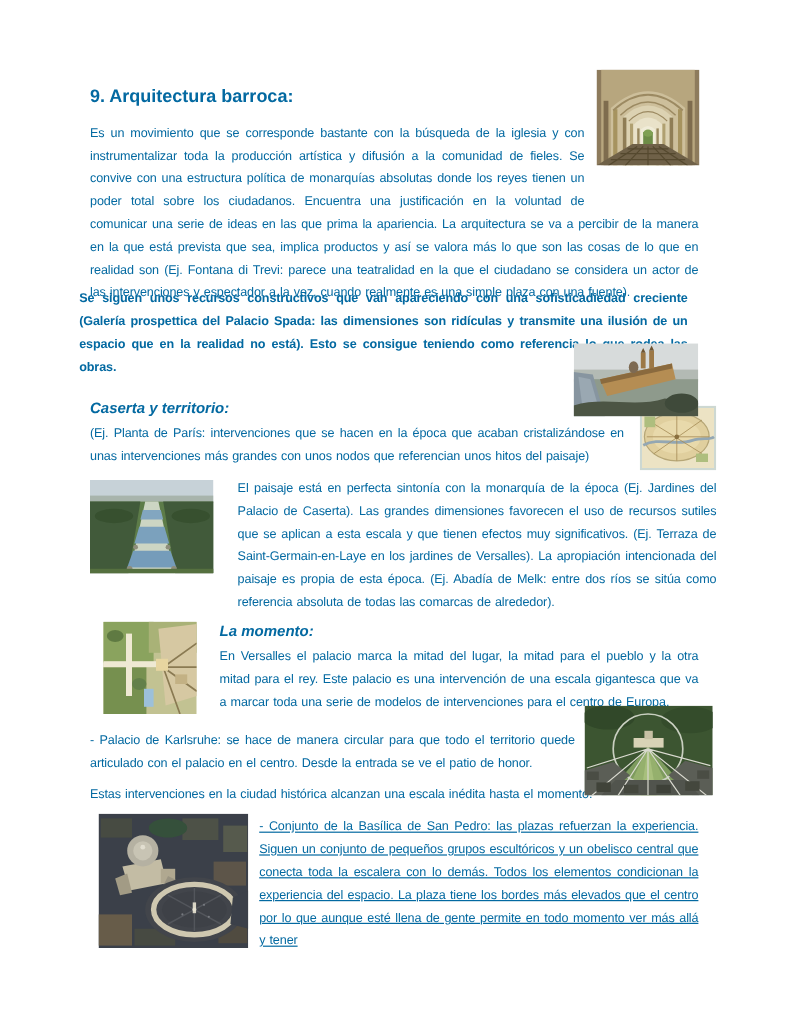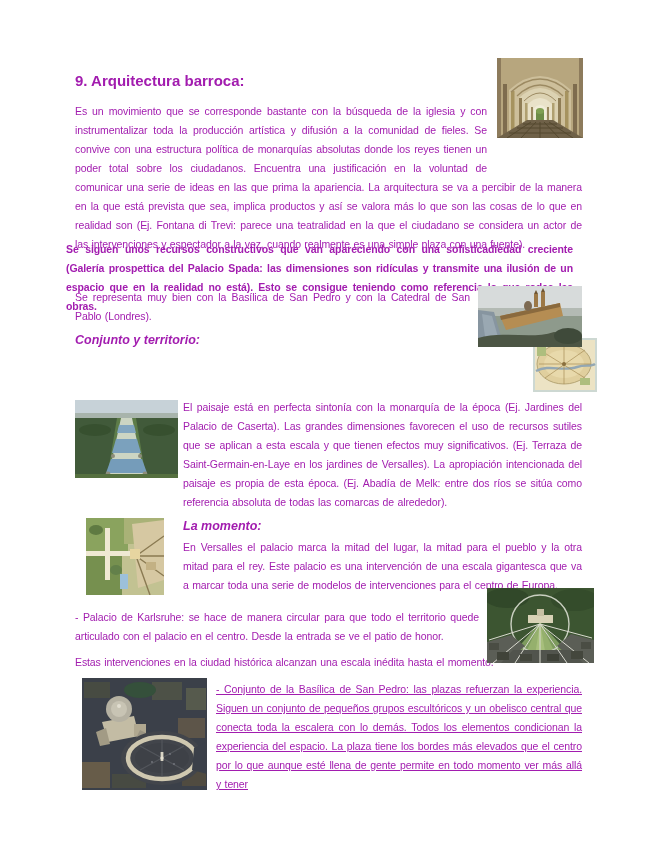--- a/index.html
+++ b/index.html
@@ -1,19 +1,19 @@
 <!DOCTYPE html>
 <html><head>
 <meta charset="utf-8">
 <style>
   * { margin:0; padding:0; box-sizing:border-box; }
   html,body { background:#ffffff; }
   .page {
     position:relative; width:655px; height:848px; background:#ffffff;
-    font-family:"Liberation Sans", sans-serif; color:#a21caf; overflow:hidden;padding-left:13px;
+    font-family:"Liberation Sans", sans-serif; color:#0369a1; overflow:hidden;padding-left:13px;
   }
   .abs { position:absolute; }
   .doc-title { font-size:15px; font-weight:bold; letter-spacing:0; }
   .subhead { font-size:12.5px; font-weight:bold; font-style:italic; }
   .para {
     font-size:10.5px; line-height:19px; text-align:justify;
     letter-spacing:-0.1px; word-spacing:0.6px;
   }
   .wrap-spacer { float:right; }
   .photo { position:absolute; overflow:hidden; }
@@ -27,31 +27,28 @@
   <div class="abs doc-title" style="left:75px; top:72px;">9. Arquitectura barroca:</div>
 
   <div class="abs para" style="left:75px; top:102px; width:507px;">
     <span class="wrap-spacer" style="width:95px; height:59px;"></span><span>Es un movimiento que se corresponde bastante con la búsqueda de la iglesia y con instrumentalizar toda la producción artística y difusión a la comunidad de fieles. Se convive con una estructura política de monarquías absolutas donde los reyes tienen un poder total sobre los ciudadanos. Encuentra una justificación en la voluntad de comunicar una serie de ideas en las que prima la apariencia. La arquitectura se va a percibir de la manera en la que está prevista que sea, implica productos y así se valora más lo que son las cosas de lo que en realidad son (Ej. Fontana di Trevi: parece una teatralidad en la que el ciudadano se considera un actor de las intervenciones y espectador a la vez, cuando realmente es una simple plaza con una fuente).</span>
   </div>
 
   <div class="abs para" style="left:66px; top:240px; width:507px;font-weight:bold;">
     <span>Se siguen unos recursos constructivos que van apareciendo con una sofisticadiedad creciente (Galería prospettica del Palacio Spada: las dimensiones son ridículas y transmite una ilusión de un espacio que en la realidad no está). Esto se consigue teniendo como referencia lo que rodea las obras.</span>
   </div>
 
-  <div class="abs para" style="left:75px; top:288px; width:507px;">
-    <span class="wrap-spacer" style="width:112px; height:40px;"></span><span>Se representa muy bien con la Basílica de San Pedro y con la Catedral de San Pablo (Londres).</span>
-  </div>
-
-  <div class="abs subhead" style="left:75px; top:333px;">Conjunto y territorio:</div>
+
+  <div class="abs subhead" style="left:75px; top:333px;">Caserta y territorio:</div>
 
   <div class="abs para" style="left:75px; top:352px; width:507px;">
-    <span class="wrap-spacer" style="width:62px; height:40px;"></span>
-  </div>
-
-  <div class="abs para" style="left:183px; top:398px; width:399px;">
+    <span class="wrap-spacer" style="width:62px; height:40px;"></span><span>(Ej. Planta de París: intervenciones que se hacen en la época que acaban cristalizándose en unas intervenciones más grandes con unos nodos que referencian unos hitos del paisaje)</span>
+  </div>
+
+  <div class="abs para" style="left:198px; top:398px; width:399px;">
     <span>El paisaje está en perfecta sintonía con la monarquía de la época (Ej. Jardines del Palacio de Caserta). Las grandes dimensiones favorecen el uso de recursos sutiles que se aplican a esta escala y que tienen efectos muy significativos. (Ej. Terraza de Saint-Germain-en-Laye en los jardines de Versalles). La apropiación intencionada del paisaje es propia de esta época. (Ej. Abadía de Melk: entre dos ríos se sitúa como referencia absoluta de todas las comarcas de alrededor).</span>
   </div>
 
   <div class="abs subhead" style="left:183px; top:519px;">La momento:</div>
 
   <div class="abs para" style="left:183px; top:538px; width:399px;">
     <span>En Versalles el palacio marca la mitad del lugar, la mitad para el pueblo y la otra mitad para el rey. Este palacio es una intervención de una escala gigantesca que va a marcar toda una serie de modelos de intervenciones para el centro de Europa.</span>
   </div>
 
   <div class="abs para" style="left:75px; top:608px; width:404px;">

